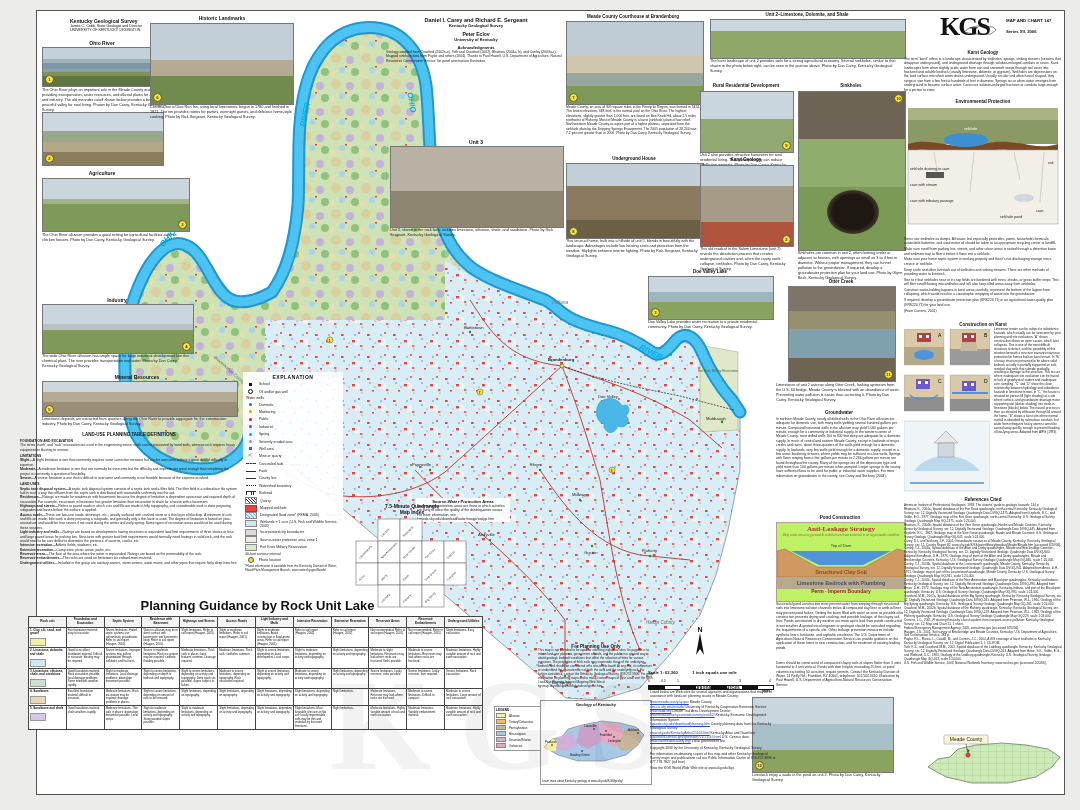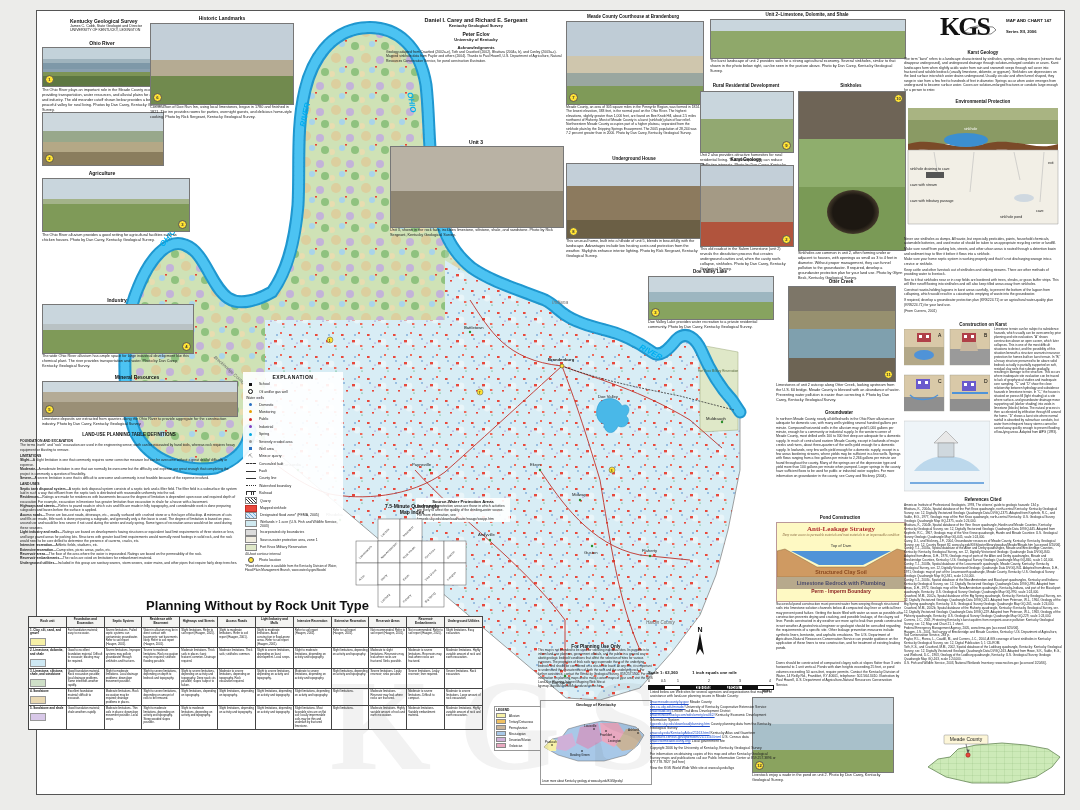--- a/index.html
+++ b/index.html
@@ -55,21 +55,21 @@
   .blue{color:#1948c8;text-decoration:underline;}
   
   table.pt{border-collapse:collapse;width:455px;table-layout:fixed;}
   table.pt th,table.pt td{border:0.5px solid #444;vertical-align:top;padding:1px;font-size:2.8px;line-height:1.25;text-align:left;}
   table.pt th{font-size:3.1px;font-weight:bold;text-align:center;background:#f3f3f1;vertical-align:middle;}
   .uname{font-weight:bold;font-size:3px;}
   .usw{width:14px;height:6px;border:0.4px solid #999;margin-top:2px;}
   .sw0{background:#f6f0a6;} .sw1{background:#cfe9f4;} .sw2{background:#cfe0c8;} .sw3{background:#ead9b2;} .sw4{background:#d8c8e8;}
   .wm{font-family:"Liberation Serif",serif;font-weight:bold;font-size:130px;color:rgba(90,90,90,0.08);letter-spacing:28px;pointer-events:none;z-index:40;}
   .logo{font-family:"Liberation Serif",serif;font-weight:bold;font-size:26px;letter-spacing:-2px;color:#111;}
-  .alk{background:#fef9c3;border:0.5px solid #b99;}
+  .alk{background:#bef264;border:0.5px solid #b99;}
   svg text{font-family:"Liberation Sans",sans-serif;}
 </style>
 </head>
 <body>
 
 <div class="abs frame"></div>
 
 <svg class="abs" style="left:110px;top:20px;z-index:1" width="645" height="755" viewBox="110 20 645 755">
   <defs>
     <pattern id="pk" width="26" height="22" patternUnits="userSpaceOnUse">
@@ -736,21 +736,21 @@
     <div><span class="blue">kgsweb.uky.edu/download/planning.htm</span> <span>County planning data from the Kentucky Geological Survey</span></div>
     <div><span class="blue">www.uky.edu/KentuckyAtlas/21163.html</span> <span>Kentucky Atlas and Gazetteer</span></div>
     <div><span class="blue">quickfacts.census.gov/qfd/states/21/21163.html</span> <span>U.S. Census data</span></div>
     <div><span class="blue">www.visitmeadecounty.org/</span> <span>Local government site</span></div>
   </div>
   <div class="tiny" style="margin-top:2px">Copyright 2006 by the University of Kentucky, Kentucky Geological Survey</div>
   <div class="tiny" style="margin-top:1.5px">For information on obtaining copies of this map and other Kentucky Geological Survey maps and publications call our Public Information Center at 859.257.3896 or 877.778.7827 (toll free)</div>
   <div class="tiny" style="margin-top:1.5px">View the KGS World Wide Web site at www.uky.edu/kgs</div>
 </div>
 
-<div class="abs hd" style="left:30px;top:598px;width:455px;font-size:13px;z-index:3">Planning Without by Rock Unit Type</div>
+<div class="abs hd" style="left:30px;top:598px;width:455px;font-size:13px;z-index:3">Planning Guidance by Rock Unit Lake</div>
 <div class="abs" style="left:28px;top:616px;z-index:3;background:#fff">
   <table class="pt">
     <thead>
       <tr>
         <th>Rock unit</th>
         <th>Foundation and Excavation</th>
         <th>Septic System</th>
         <th>Residence with Basement</th>
         <th>Highways and Streets</th>
         <th>Access Roads</th>

